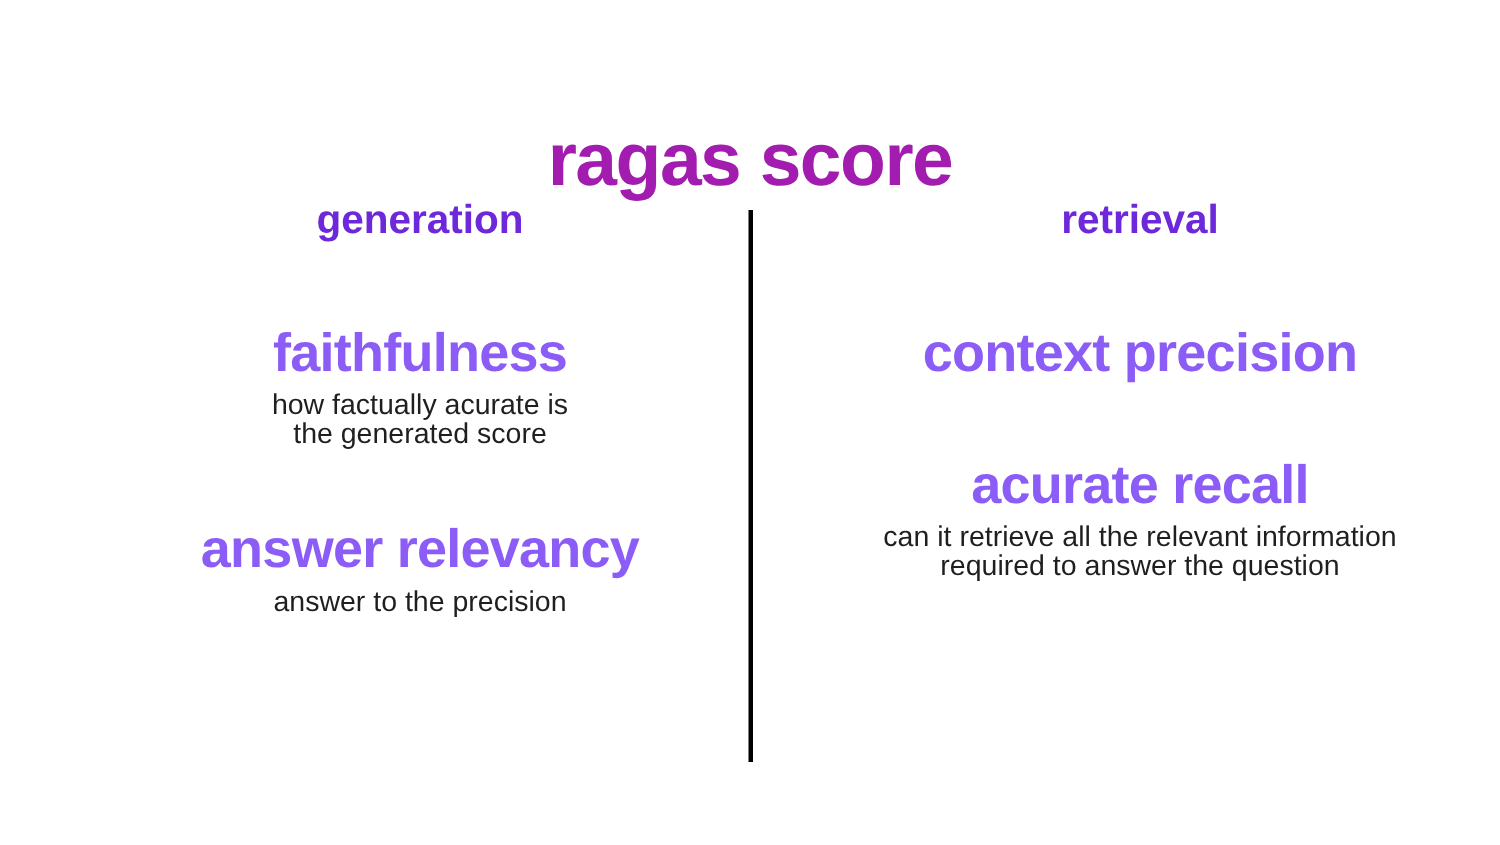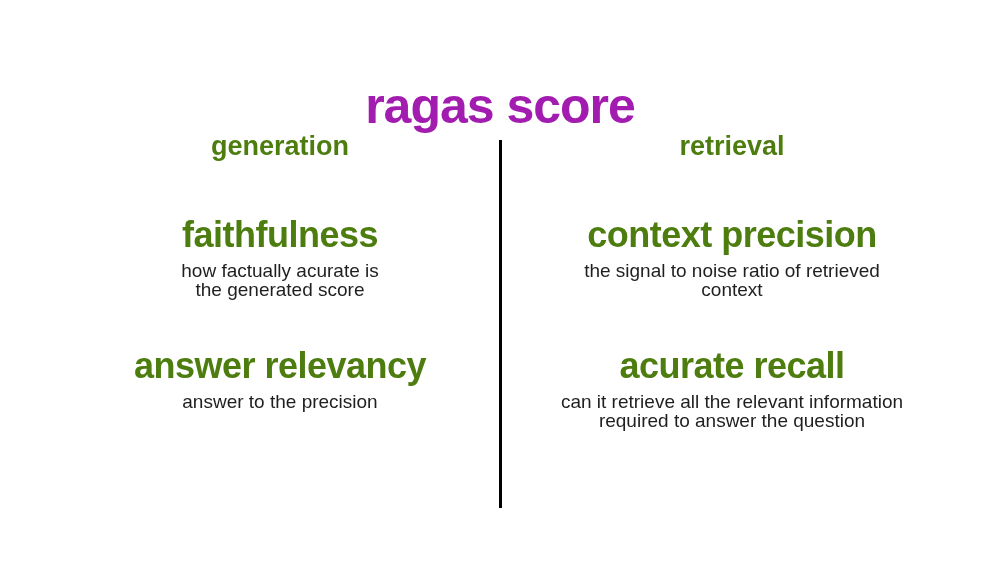--- a/index.html
+++ b/index.html
@@ -35,38 +35,38 @@
     height: 368px;
     background: #000000;
   }
   .column {
     position: absolute;
     top: 130px;
     width: 400px;
     text-align: center;
   }
   .column.left  { left: 80px; }
-  .column.right { left: 532px; }
+  .column.right { left: 560px; }
   .column-header {
     font-size: 27px;
     font-weight: 700;
-    color: #4d7c0f;
+    color: #6d28d9;
     line-height: 32px;
   }
   .metric {
     margin-top: 52px;
   }
   .metric + .metric {
     margin-top: 46px;
   }
   .metric-name {
     font-size: 36px;
     font-weight: 700;
     letter-spacing: -0.5px;
-    color: #4d7c0f;
+    color: #8b5cf6;
     line-height: 42px;
     margin: 0;
   }
   .metric-desc {
     margin: 5px 0 0 0;
     font-size: 19px;
     font-weight: 400;
     color: #1f1f1f;
     line-height: 19px;
   }
@@ -98,24 +98,20 @@
         <span>answer to the precision</span>
       </p>
     </div>
   </div>
 
   <div class="column right">
     <div class="column-header">retrieval</div>
 
     <div class="metric">
       <h2 class="metric-name">context precision</h2>
-      <p class="metric-desc">
-        <span>the signal to noise ratio of retrieved</span>
-        <span>context</span>
-      </p>
     </div>
 
     <div class="metric">
       <h2 class="metric-name">acurate recall</h2>
       <p class="metric-desc">
         <span>can it retrieve all the relevant information</span>
         <span>required to answer the question</span>
       </p>
     </div>
   </div>

